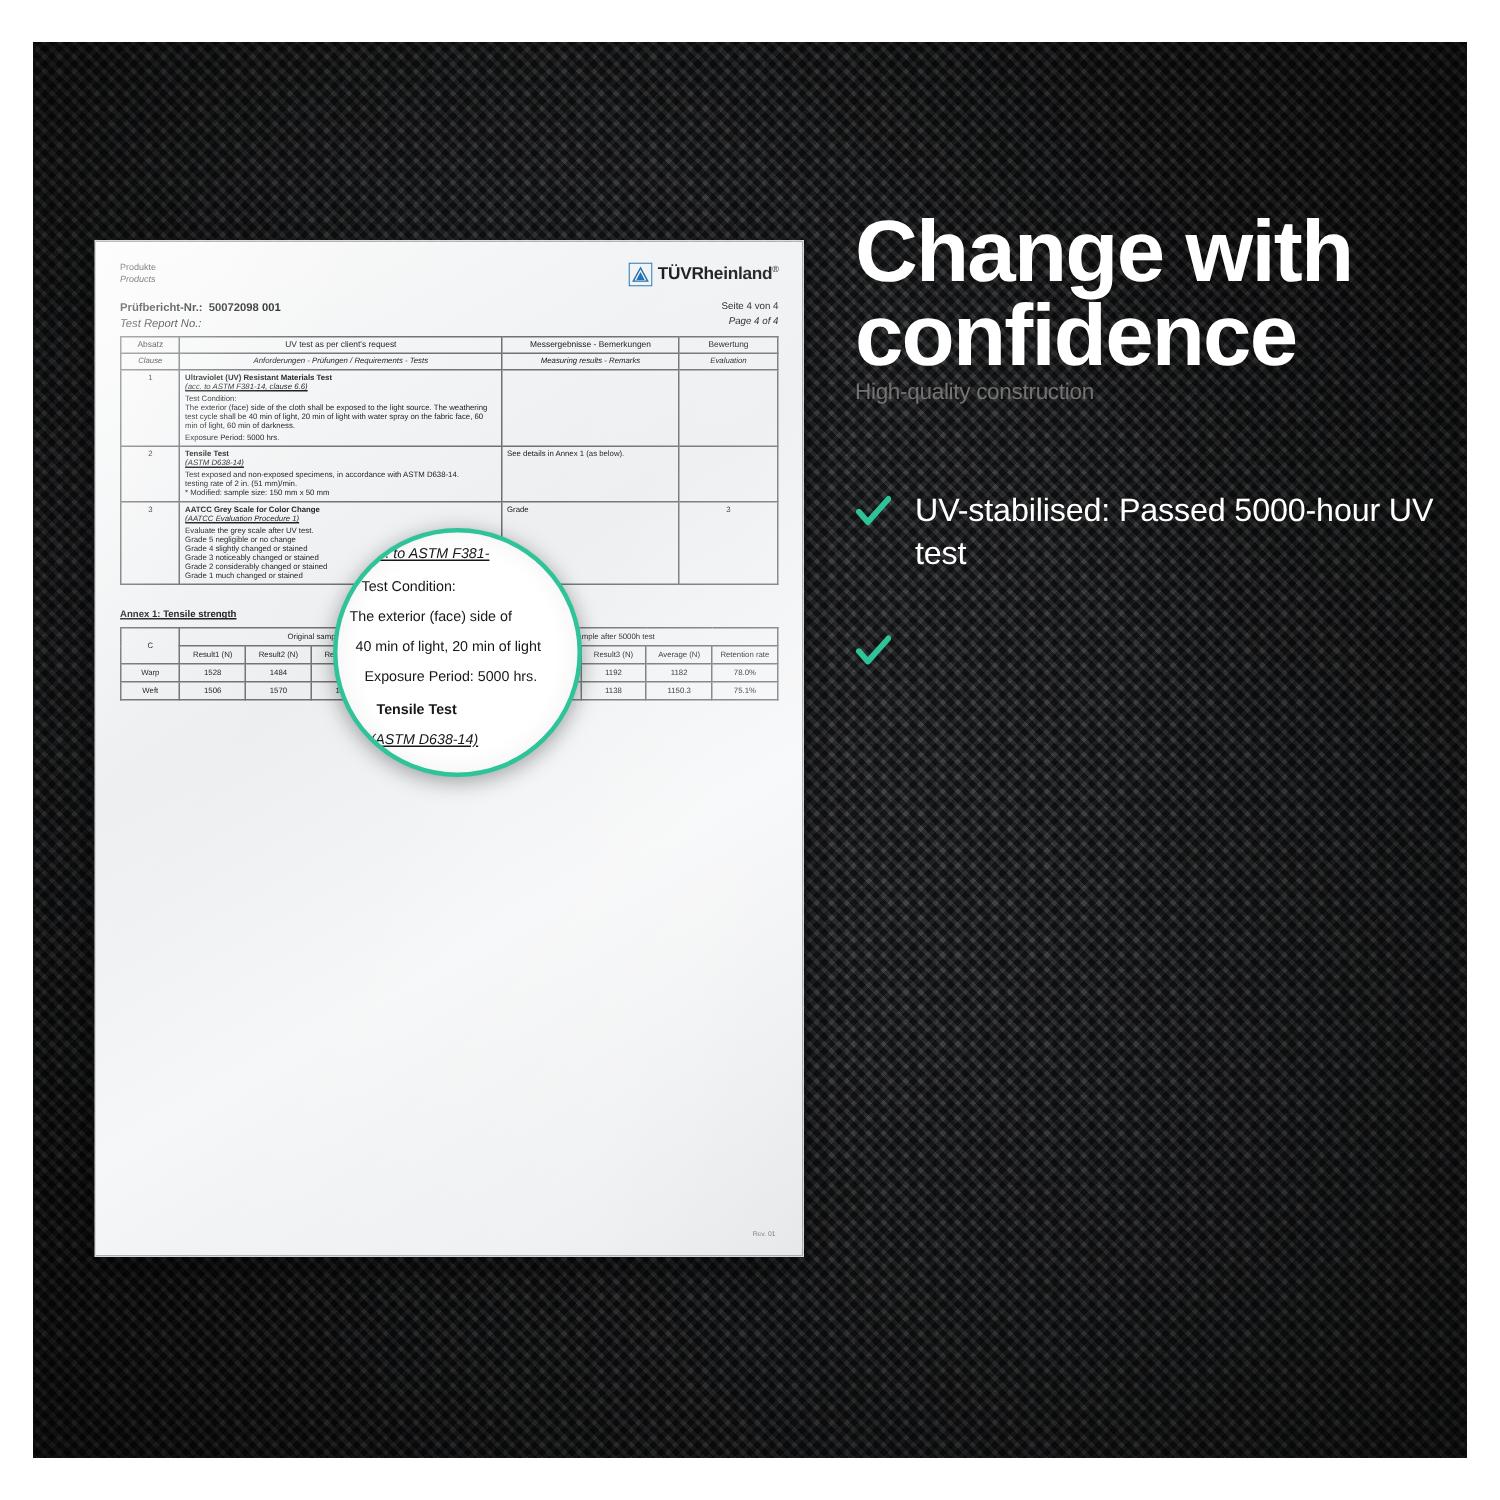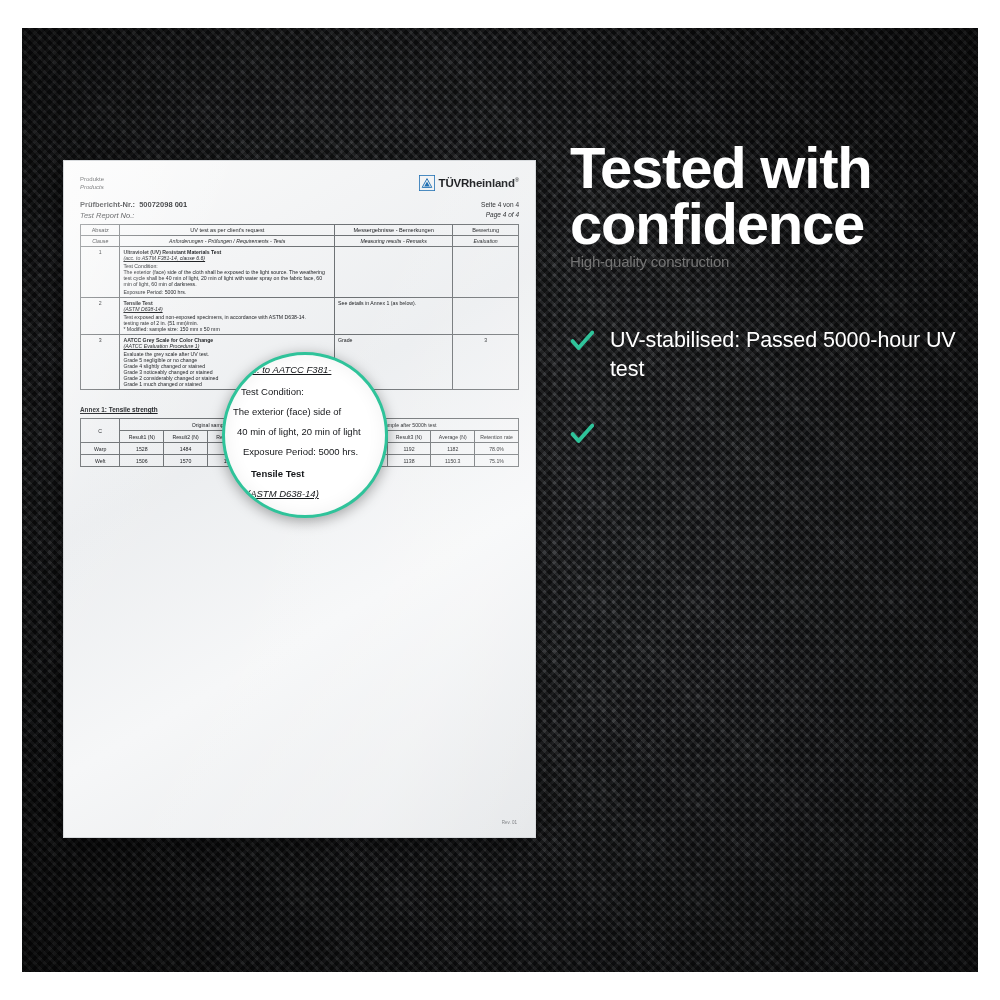--- a/index.html
+++ b/index.html
@@ -296,33 +296,33 @@
     </tbody>
       </table>
 
     <div class="end-line">- END OF TEST REPORT -</div>
     <div class="rev">Rev. 01</div>
     <div class="doc-gloss"></div>
   </div>
 
   <div class="mag">
     <div class="mag-inner">
-      <div class="ln ital u mag-r1">(acc. to AATCC F381-</div>
+      <div class="ln ital u mag-r1">(acc. to ASTM F381-</div>
       <div class="ln mag-r2">Test Condition:</div>
       <div class="ln mag-r3">The exterior (face) side of</div>
       <div class="ln mag-r4">40 min of light, 20 min of light</div>
       <div class="ln mag-r5">Exposure Period: 5000 hrs.</div>
       <div class="ln b mag-r6">Tensile Test</div>
       <div class="ln ital u mag-r7">(ASTM D638-14)</div>
     </div>
   </div>
 
   <div class="right">
     <div class="headline">
-      <span>Tested with</span>
+      <span>Change with</span>
       <span class="l2">confidence</span>
     </div>
     <div class="subhead">High-quality construction</div>
 
     <div class="features">
       <div class="feat">
         <svg class="tick" viewBox="0 0 28 28">
           <path d="M3 13 L10 21 L26 3" fill="none" stroke="#2fc39a" stroke-width="4.5" stroke-linecap="round" stroke-linejoin="round"></path>
         </svg>
         <div class="feat-text">UV-stabilised: Passed 5000-hour UV test</div>

